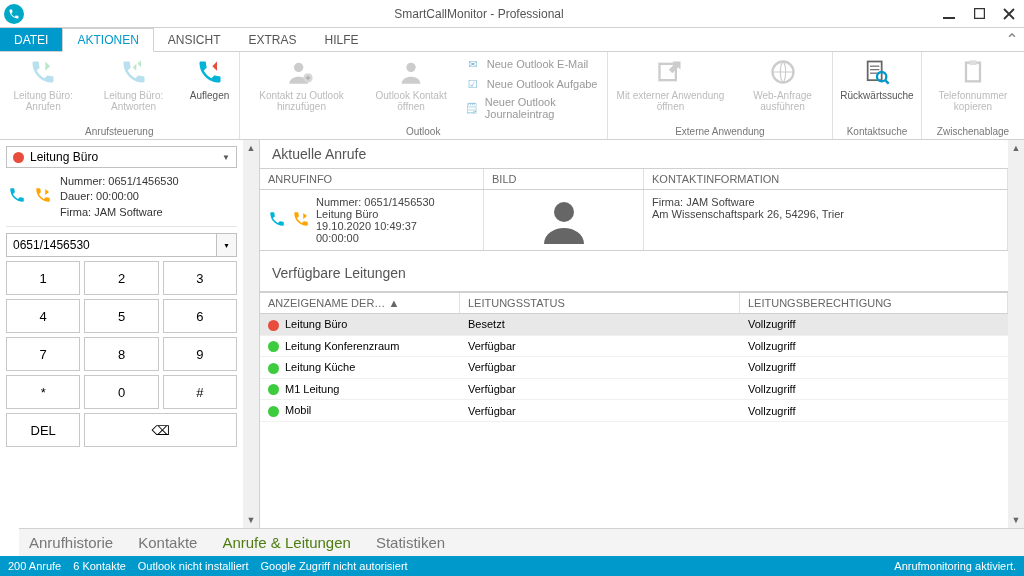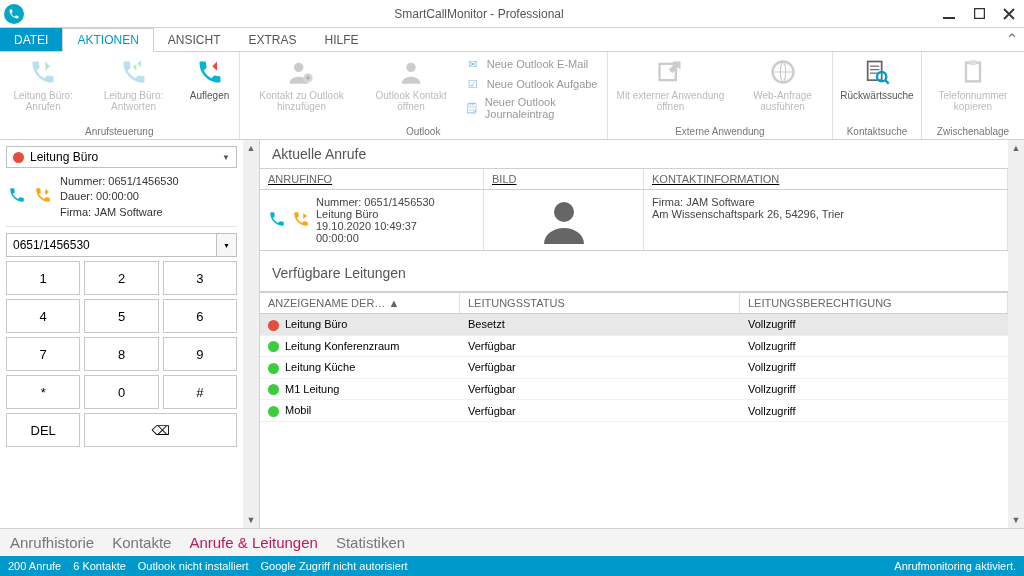--- a/index.html
+++ b/index.html
@@ -52,42 +52,42 @@
 .dialpad button { height: 34px; border: 1px solid #c8c8c8; background: #fff; font-size: 13px; cursor: pointer; }
 .dialpad .double { grid-column: span 2; }
 
 
 .right { flex: 1; display: flex; flex-direction: column; position: relative; }
 .right-scroll { position: absolute; right: 0; top: 0; bottom: 0; width: 16px; background: #f0f0f0; display: flex; flex-direction: column;}
 .right-scroll .up, .right-scroll .down { height: 16px; display: flex; align-items: center; justify-content: center; font-size: 9px; color: #666; cursor: pointer; }
 .right-scroll .track { flex: 1;}
 .section-title { font-size: 14px; color: #555; padding: 6px 12px; }
 .call-table { border-top: 1px solid #d0d0d0; border-bottom: 1px solid #d0d0d0; margin-right: 16px; }
-.call-table .hdr { display: flex; background: #fff; border-bottom: 1px solid #d0d0d0; text-decoration: underline; }
+.call-table .hdr { display: flex; background: #fff; border-bottom: 1px solid #d0d0d0; }
 .call-table .hdr > div { font-size: 11px; color: #666; padding: 4px 8px; border-right: 1px solid #e0e0e0; }
 .call-table .row { display: flex; }
 .call-table .row > div { padding: 6px 8px; border-right: 1px solid #e0e0e0; font-size: 11px; color: #444; }
 .col-pic { width: 160px; display: flex; align-items: center; justify-content: center; }
 .avatar { width: 48px; height: 48px; }
 
 .lines-section { margin-top: 4px; margin-right: 16px; border-top: 1px solid #d0d0d0; flex: 1; overflow: hidden; }
 .lines-hdr { display: flex; border-bottom: 1px solid #d0d0d0; border-top: 1px solid #d0d0d0;}
 .lines-hdr > div { font-size: 11px; color: #666; padding: 4px 8px; border-right: 1px solid #e0e0e0; }
 .lc1 { width: 200px; } .lc2 { width: 280px; } .lc3 { flex: 1; }
 .lines-group { font-size: 11px; font-weight: 600; padding: 4px 8px; background: #f5f5f5; border-bottom: 1px solid #e0e0e0; }
 .lines-row { display: flex; align-items: center; border-bottom: 1px solid #f0f0f0; font-size: 11px; }
 .lines-row.busy { background: #e8e8e8; }
 .lines-row > div { padding: 4px 8px; }
 .status-dot { width: 11px; height: 11px; border-radius: 50%; display: inline-block; margin-right: 6px; vertical-align: middle; }
 .green { background: #3dcc3d; } .red { background: #e74c3c; }
 
 
-.bottom-tabs { height: 28px; border-top: 1px solid #d0d0d0; background: #f4f4f4; display: flex; align-items: center; gap: 18px; padding: 0 10px; }
+.bottom-tabs { height: 28px; border-top: 1px solid #d0d0d0; background: #f4f4f4; display: flex; align-items: center; gap: 25px; padding: 0 10px; margin-left: 19px; }
 .bottom-tabs span { font-size: 15px; color: #777; cursor: pointer; }
-.bottom-tabs span.active { color: #be185d; }
+.bottom-tabs span.active { color: #4d7c0f; }
 
 
 .statusbar { height: 20px; background: #0099cc; color: #fff; font-size: 11px; display: flex; align-items: center; padding: 0 8px; gap: 12px; }
 .statusbar .right-status { margin-left: auto; }
 
 
 .phone-in svg { fill: #00b4d8; } 
 .phone-out svg { fill: #ffa500; }
 </style>
 </head>

